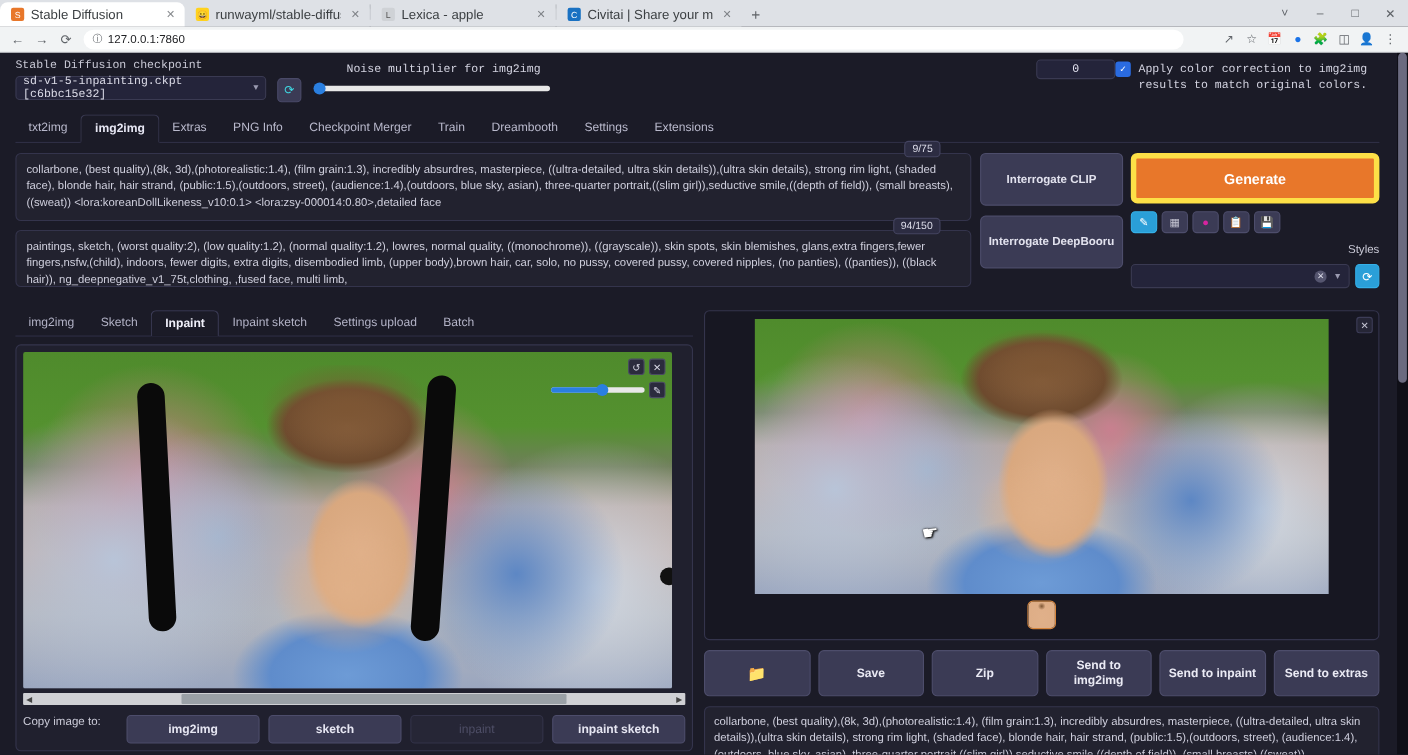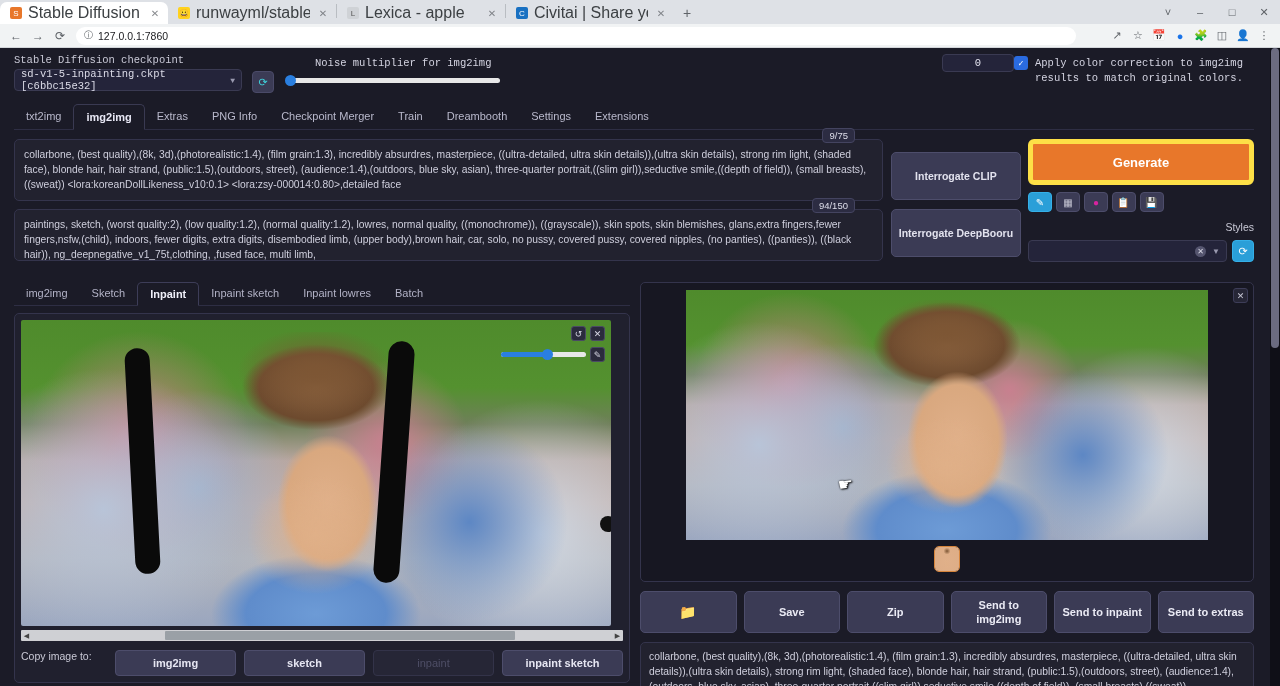--- a/index.html
+++ b/index.html
@@ -21,21 +21,21 @@
   }
   .tab.active { background: #fff; width: 168px; }
   .tab.inactive { width: 168px; background: #dee1e6; }
   .tab .favicon {
     width: 12px; height: 12px; flex: none; border-radius: 2px;
     display: flex; align-items: center; justify-content: center;
     font-size: 8px; color: #fff;
   }
   .tab .tab-title {
     flex: 1; white-space: nowrap; overflow: hidden; text-overflow: clip;
-    font-size: 16px;
+    font-size: 12px;
   }
   .tab .tab-close { width: 14px; height: 14px; flex: none; opacity: .75;
     display:flex;align-items:center;justify-content:center;font-size:10px;color:#5f6368;}
   .tab-sep { width:1px;height:14px;background:#b9bdc2;align-self:center;margin-bottom:3px;}
   .newtab { width: 26px; height: 22px; display:flex;align-items:center;justify-content:center;
      color:#5f6368;font-size:14px; }
   .winctl { position:absolute; right:0; top:0; height:24px; display:flex; align-items:center; }
   .winctl span { width:32px;height:24px;display:flex;align-items:center;justify-content:center;
      font-size:11px;color:#5f6368;}
 
@@ -118,21 +118,21 @@
     border-radius:4px; font-size:9.5px; color:#dedeea; padding:1px 6px; z-index:3;
   }
   .prompt-box {
     background:#22222f; border:1px solid #34344c; border-radius:5px;
     padding:7px 9px; font-size:10.3px; line-height:15px; color:#cfcfdd;
   }
   .prompt-box.p1 { height:62px; }
   .prompt-box.p2 { height:52px; }
 
   .prompt-right { width:366px; display:flex; gap:7px; }
-  .interrogate-col { width:130px; display:flex; flex-direction:column; gap:9px;margin-top:13px; }
+  .interrogate-col { width:130px; display:flex; flex-direction:column; gap:9px; }
   .btn {
     background:#3b3b55; border:1px solid #4d4d6b; border-radius:5px; color:#e2e2ee;
     font-size:10.5px; display:flex; align-items:center; justify-content:center;
     text-align:center; font-weight:bold;
   }
   .btn-interrogate { height:48px; padding:0 4px; }
   .gen-col { flex:1; display:flex; flex-direction:column; gap:7px; }
   .btn-generate {
     height:46px; background:#e8772a; border:5px solid #fde047; border-radius:6px;
     color:#fff; font-size:13px; font-weight:bold;
@@ -412,21 +412,21 @@
     </div>
 
     <div class="lower">
 
       <div class="panel-left">
         <div class="subtabs">
           <div class="subtab">img2img</div>
           <div class="subtab">Sketch</div>
           <div class="subtab active">Inpaint</div>
           <div class="subtab">Inpaint sketch</div>
-          <div class="subtab">Inpaint lowres</div>
+          <div class="subtab">Settings upload</div>
           <div class="subtab">Batch</div>
         </div>
 
         <div class="canvas-frame">
           <div class="canvas-stage">
             <div class="photo"></div>
             <div class="mask-stroke mask-1"></div>
             <div class="mask-stroke mask-2"></div>
             <div class="brush-dot"></div>
             <div class="canvas-tools">

